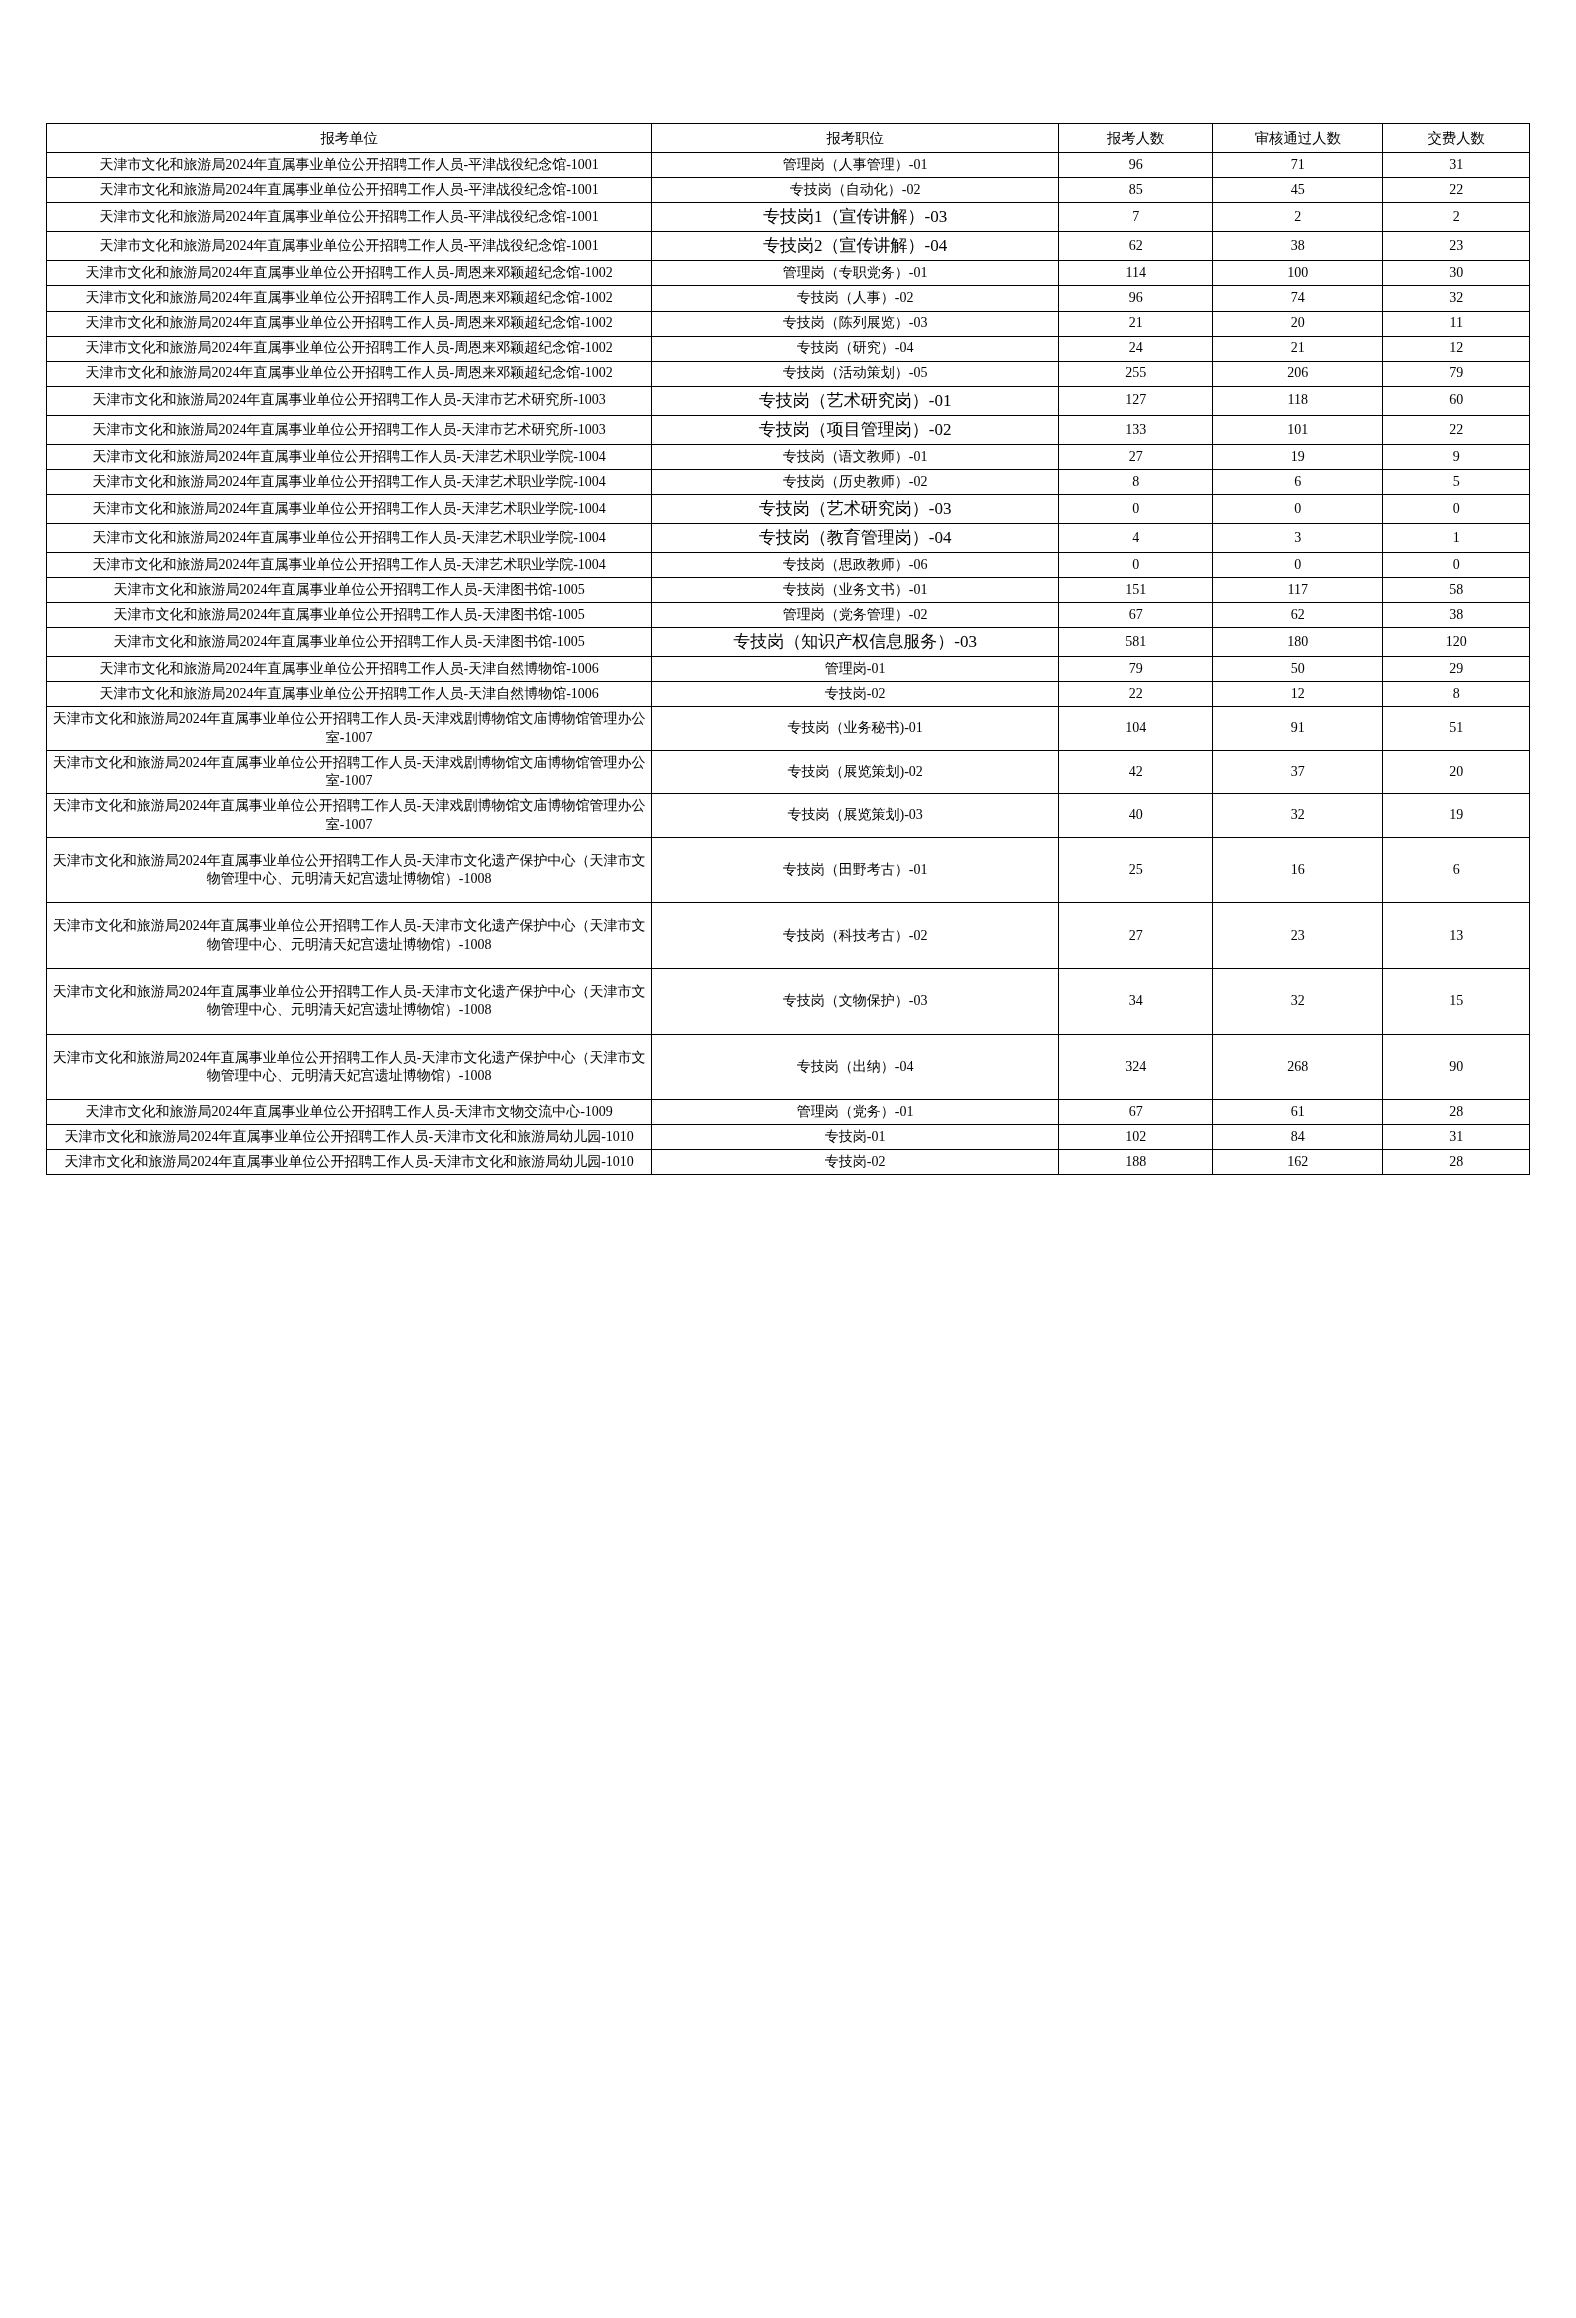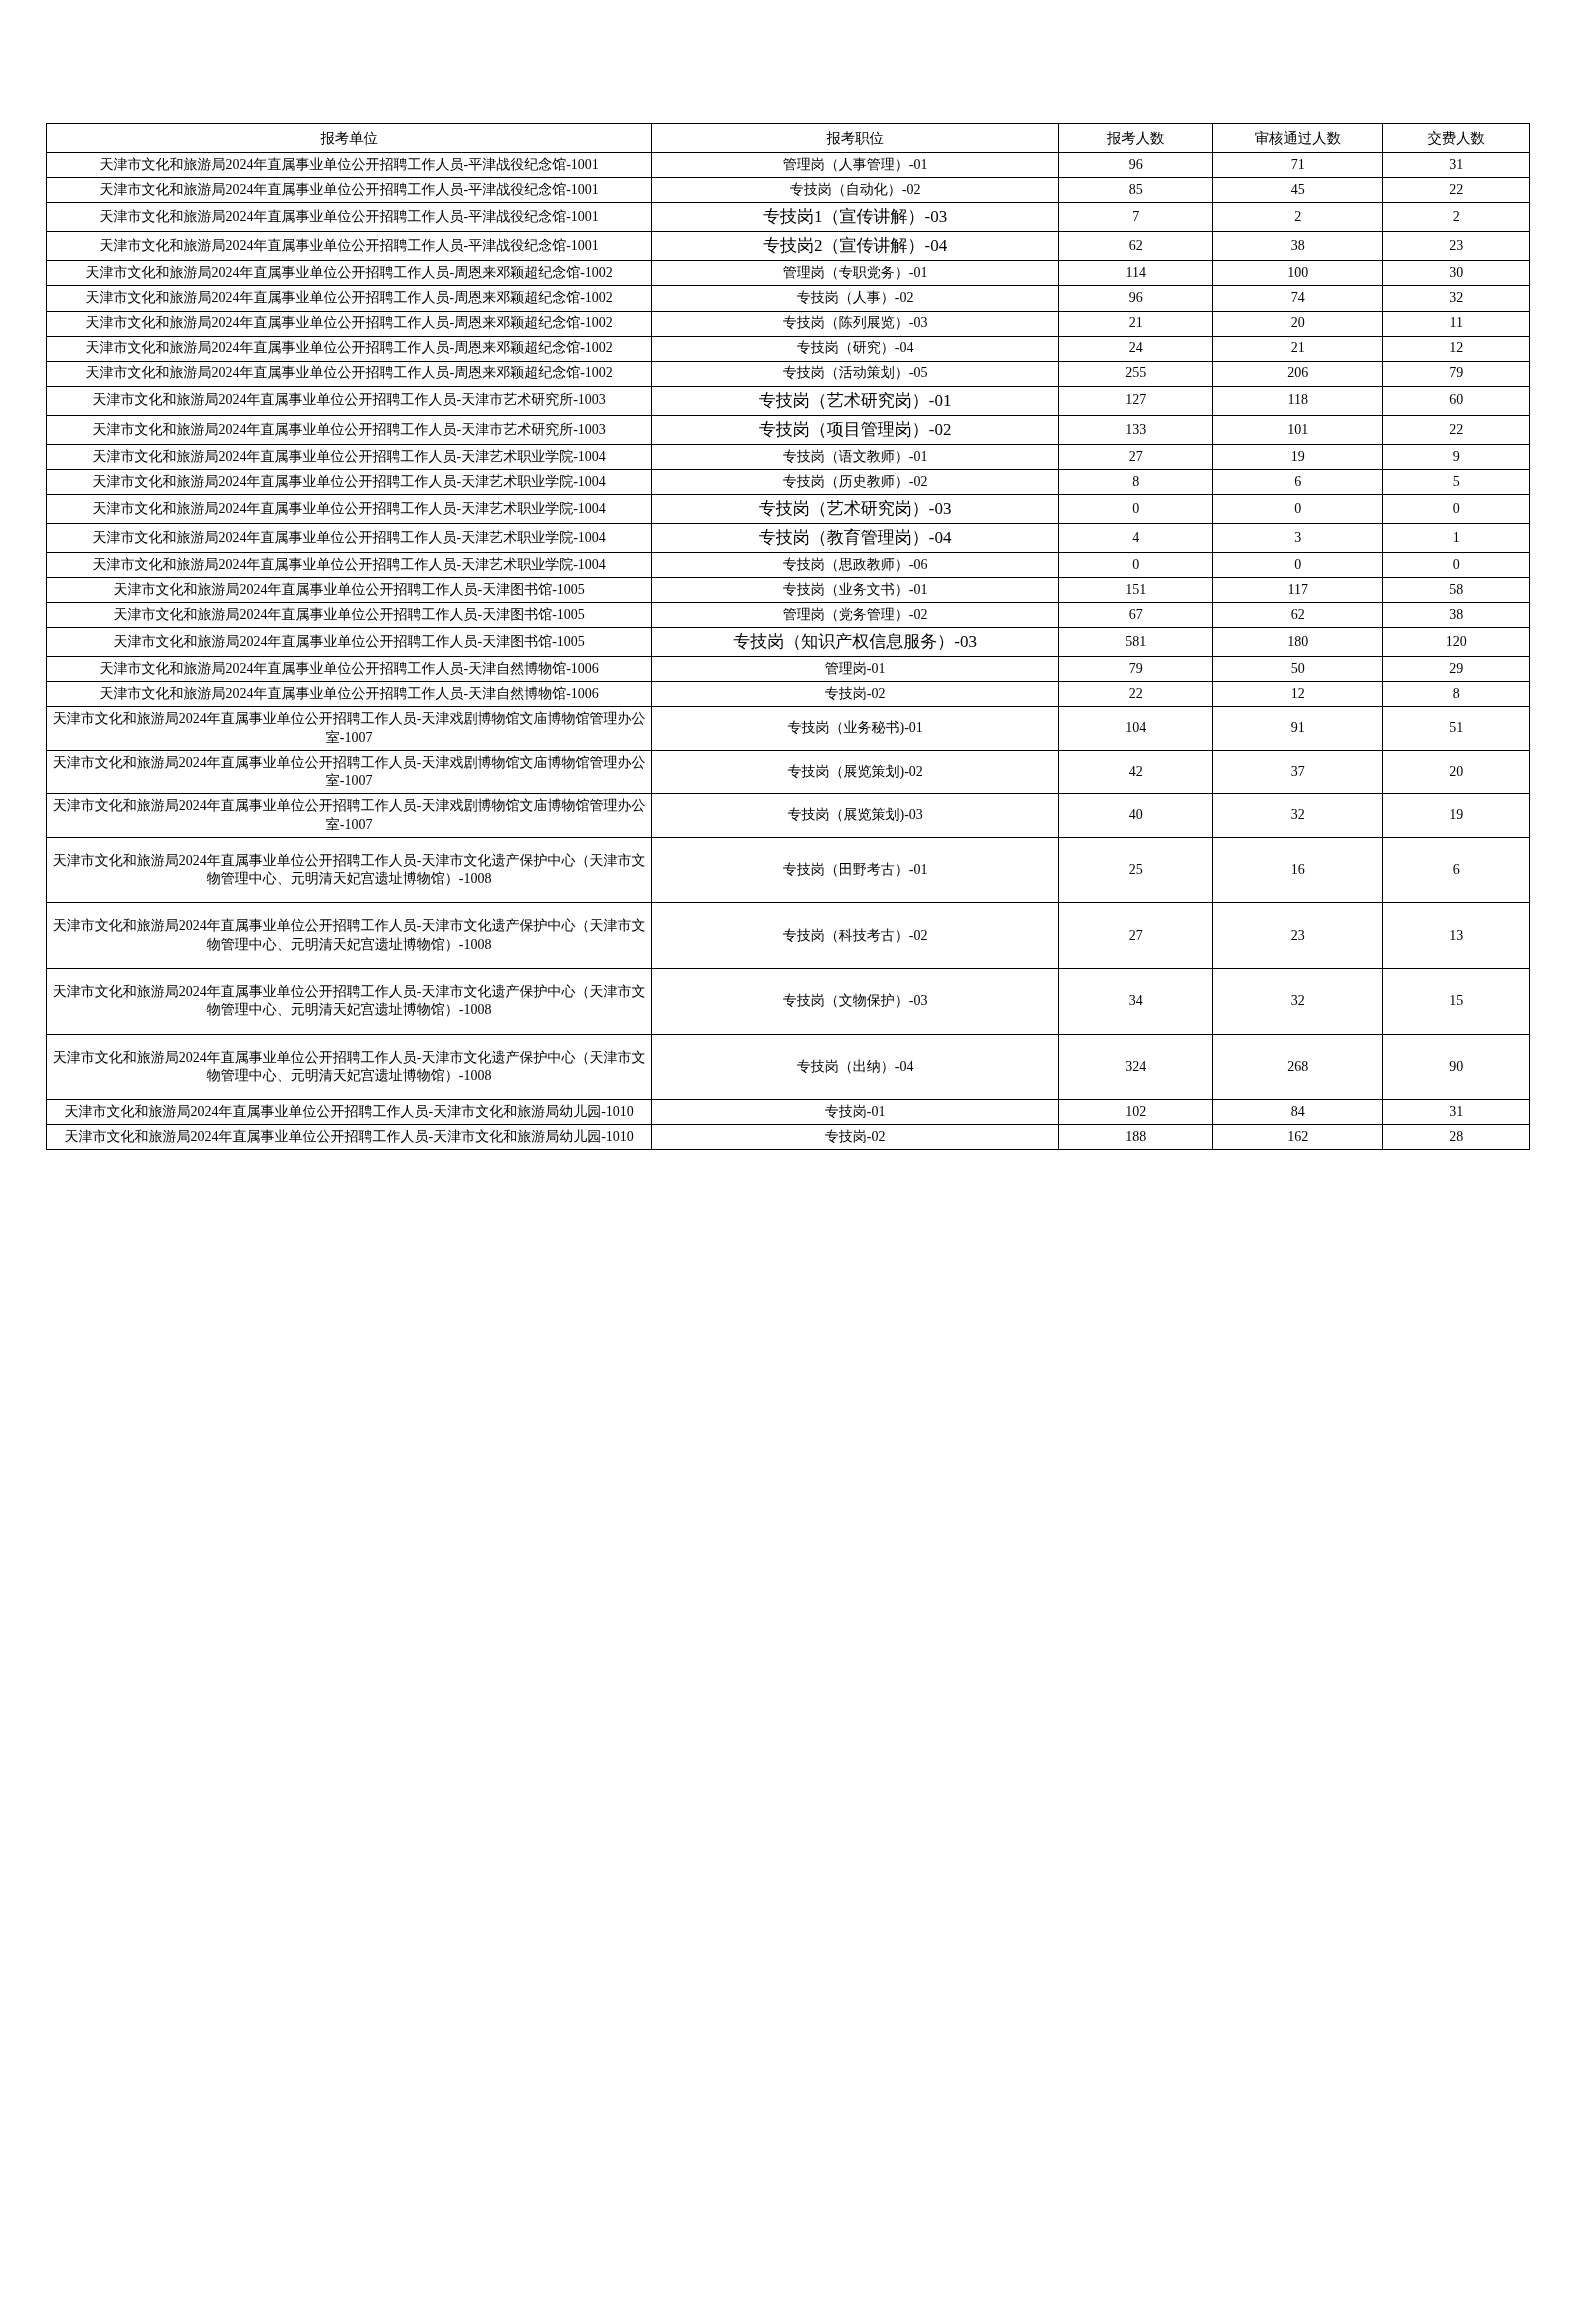--- a/index.html
+++ b/index.html
@@ -280,20 +280,27 @@
             <td class="num">15</td>
           </tr>
           <tr class="tall">
             <td class="unit">天津市文化和旅游局2024年直属事业单位公开招聘工作人员-天津市文化遗产保护中心（天津市文物管理中心、元明清天妃宫遗址博物馆）-1008</td>
             <td class="pos">专技岗（出纳）-04</td>
             <td class="num">324</td>
             <td class="num">268</td>
             <td class="num">90</td>
           </tr>
           <tr>
+            <td class="unit">天津市文化和旅游局2024年直属事业单位公开招聘工作人员-天津市文物交流中心-1009</td>
+            <td class="pos">管理岗（党务）-01</td>
+            <td class="num">67</td>
+            <td class="num">61</td>
+            <td class="num">28</td>
+          </tr>
+          <tr>
             <td class="unit">天津市文化和旅游局2024年直属事业单位公开招聘工作人员-天津市文化和旅游局幼儿园-1010</td>
             <td class="pos">专技岗-01</td>
             <td class="num">102</td>
             <td class="num">84</td>
             <td class="num">31</td>
           </tr>
           <tr>
             <td class="unit">天津市文化和旅游局2024年直属事业单位公开招聘工作人员-天津市文化和旅游局幼儿园-1010</td>
             <td class="pos">专技岗-02</td>
             <td class="num">188</td>

